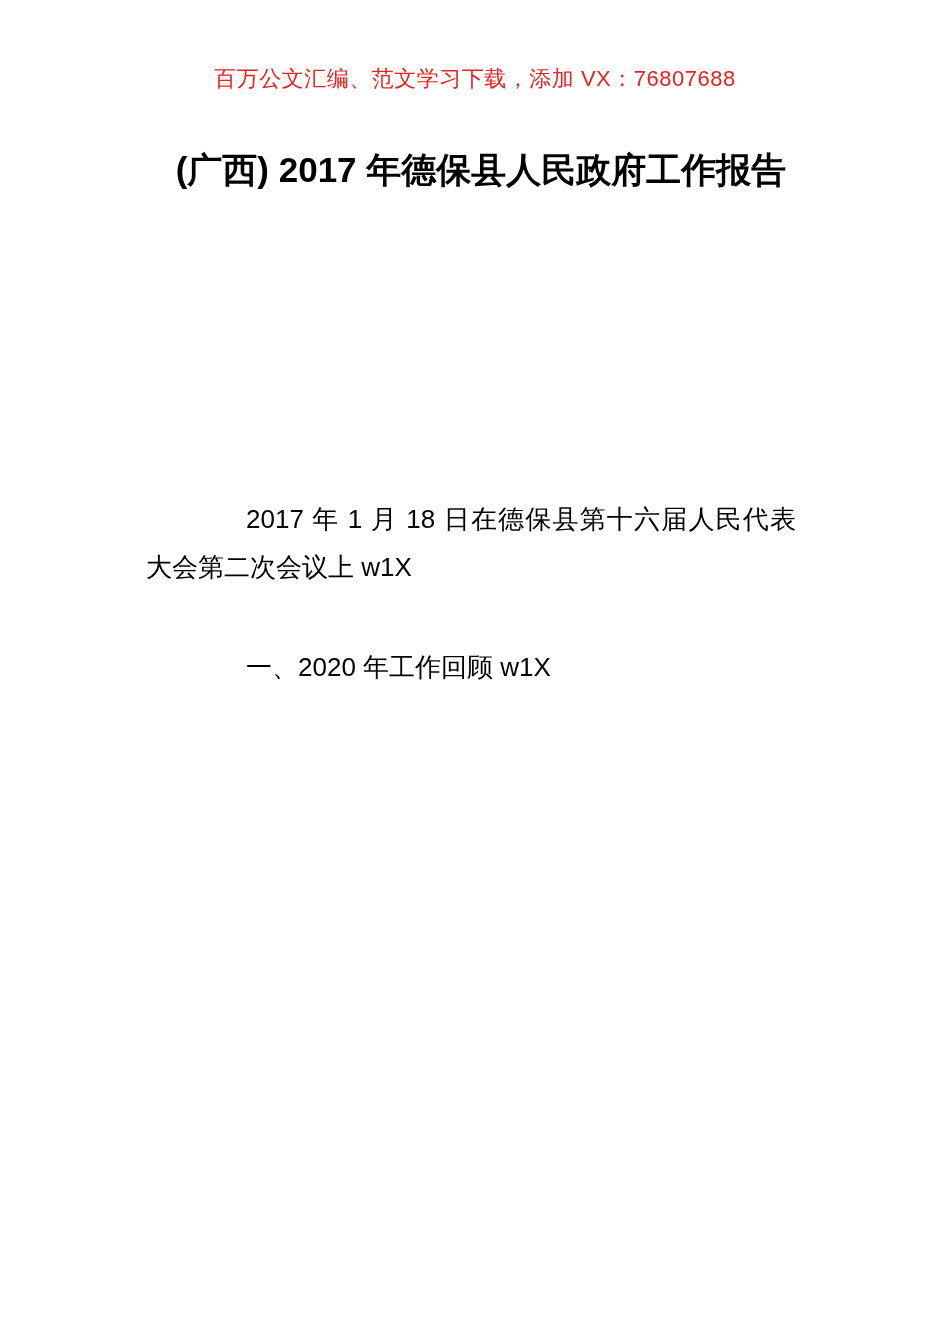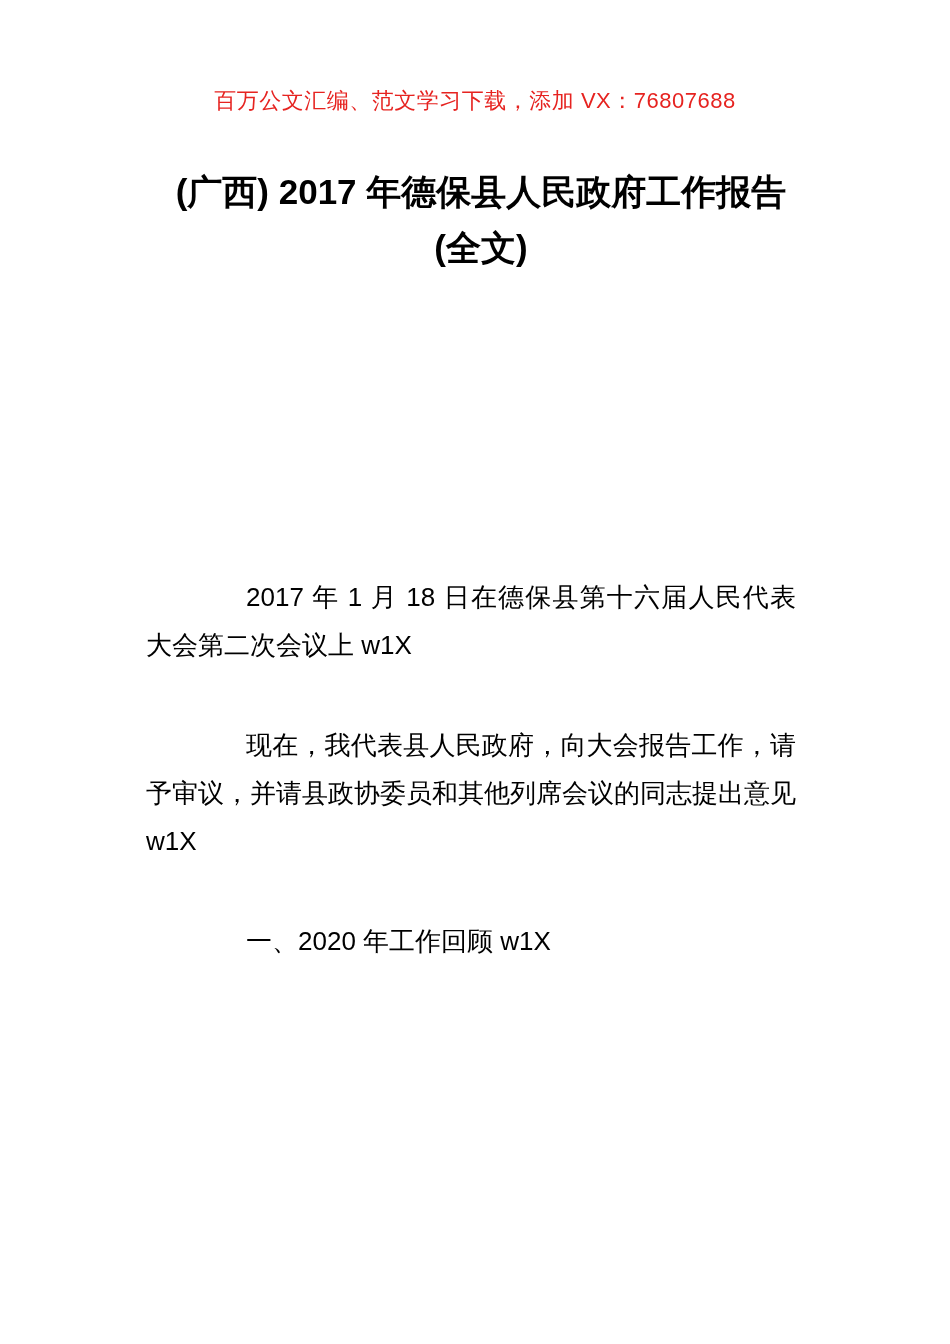--- a/index.html
+++ b/index.html
@@ -14,21 +14,21 @@
     color: #000000;
     overflow: hidden;
   }
   .page {
     width: 950px;
     height: 1344px;
     background: #ffffff;
     box-sizing: border-box;
   }
   .notice {
-    padding-top: 84px;
+    padding-top: 62px;
     text-align: center;
     font-size: 22px;
     line-height: 34px;
     letter-spacing: 0.5px;
   }
   .title {
     margin: 46px 0 0 12px;
     text-align: center;
     font-size: 35px;
     font-weight: bold;
@@ -53,22 +53,20 @@
 </style>
 </head>
 <body style="background: rgb(255, 255, 255);">
 
 <div class="page">
 
   <div class="notice" style="color: rgb(230, 35, 32);">百万公文汇编、范文学习下载，添加 VX：76807688</div>
 
   <h1 class="title">
     <span class="title-line">(广西) 2017 年德保县人民政府工作报告</span>
-    <span class="title-line">(全文)</span>
   </h1>
 
   <div class="content">
     <p>2017 年 1 月 18 日在德保县第十六届人民代表大会第二次会议上 w1X</p>
-    <p>现在，我代表县人民政府，向大会报告工作，请予审议，并请县政协委员和其他列席会议的同志提出意见 w1X</p>
     <p>一、2020 年工作回顾 w1X</p>
   </div>
 
 </div>
 
 </body></html>

